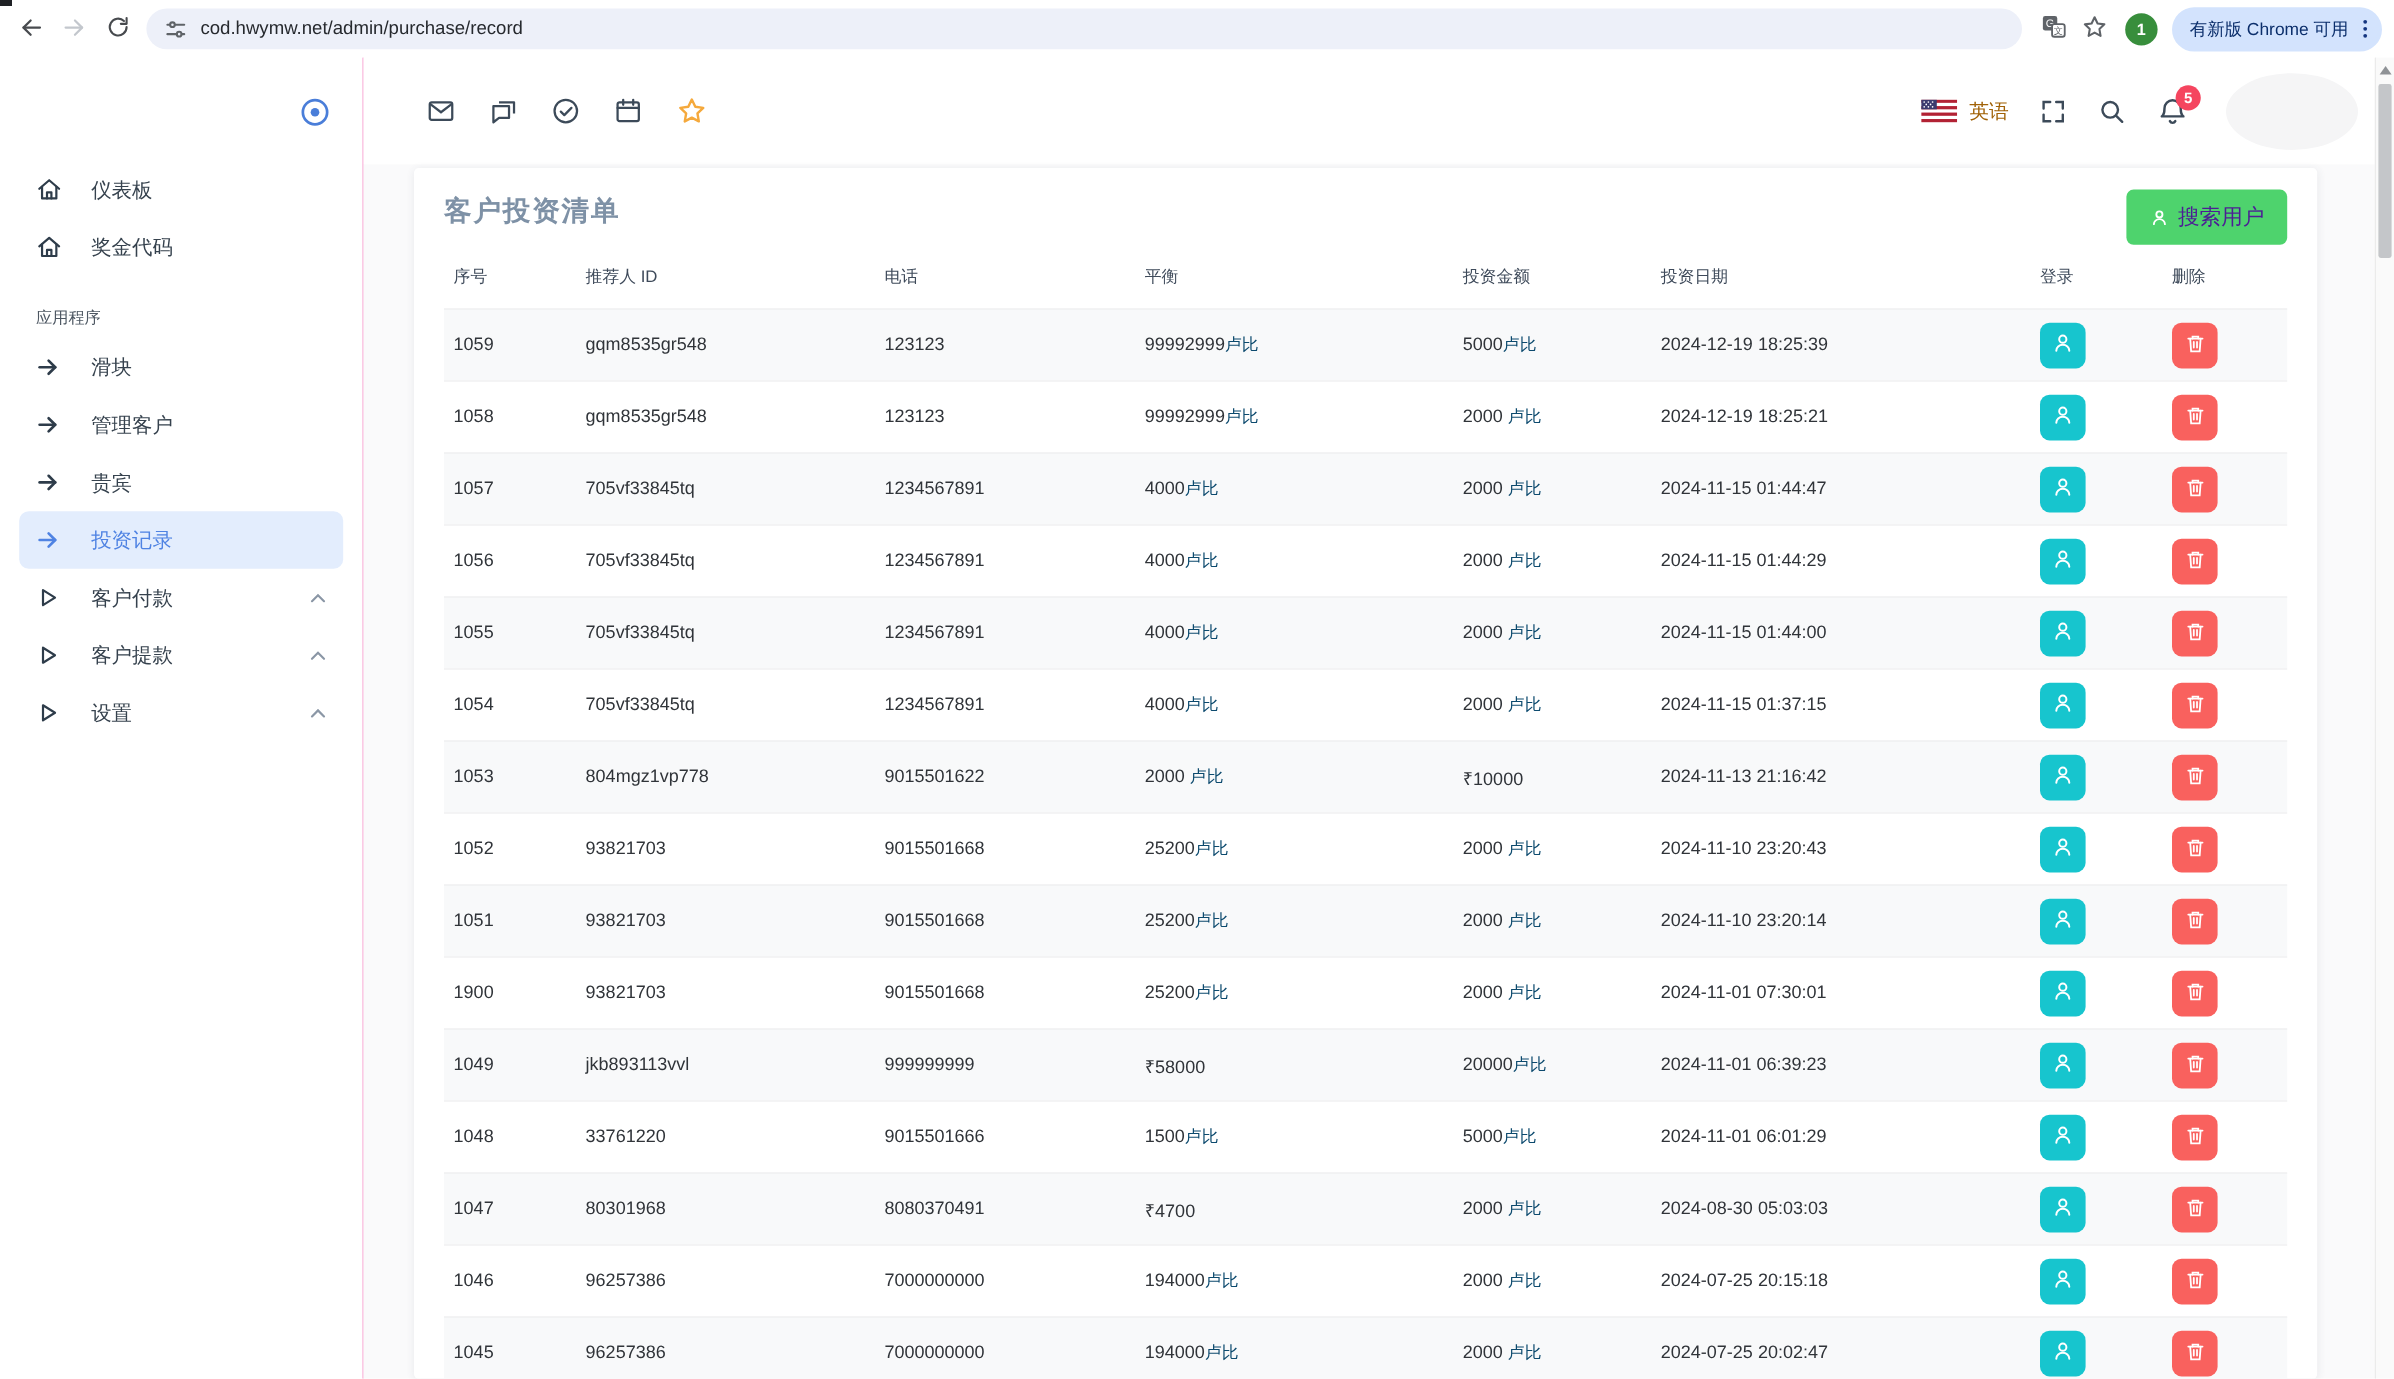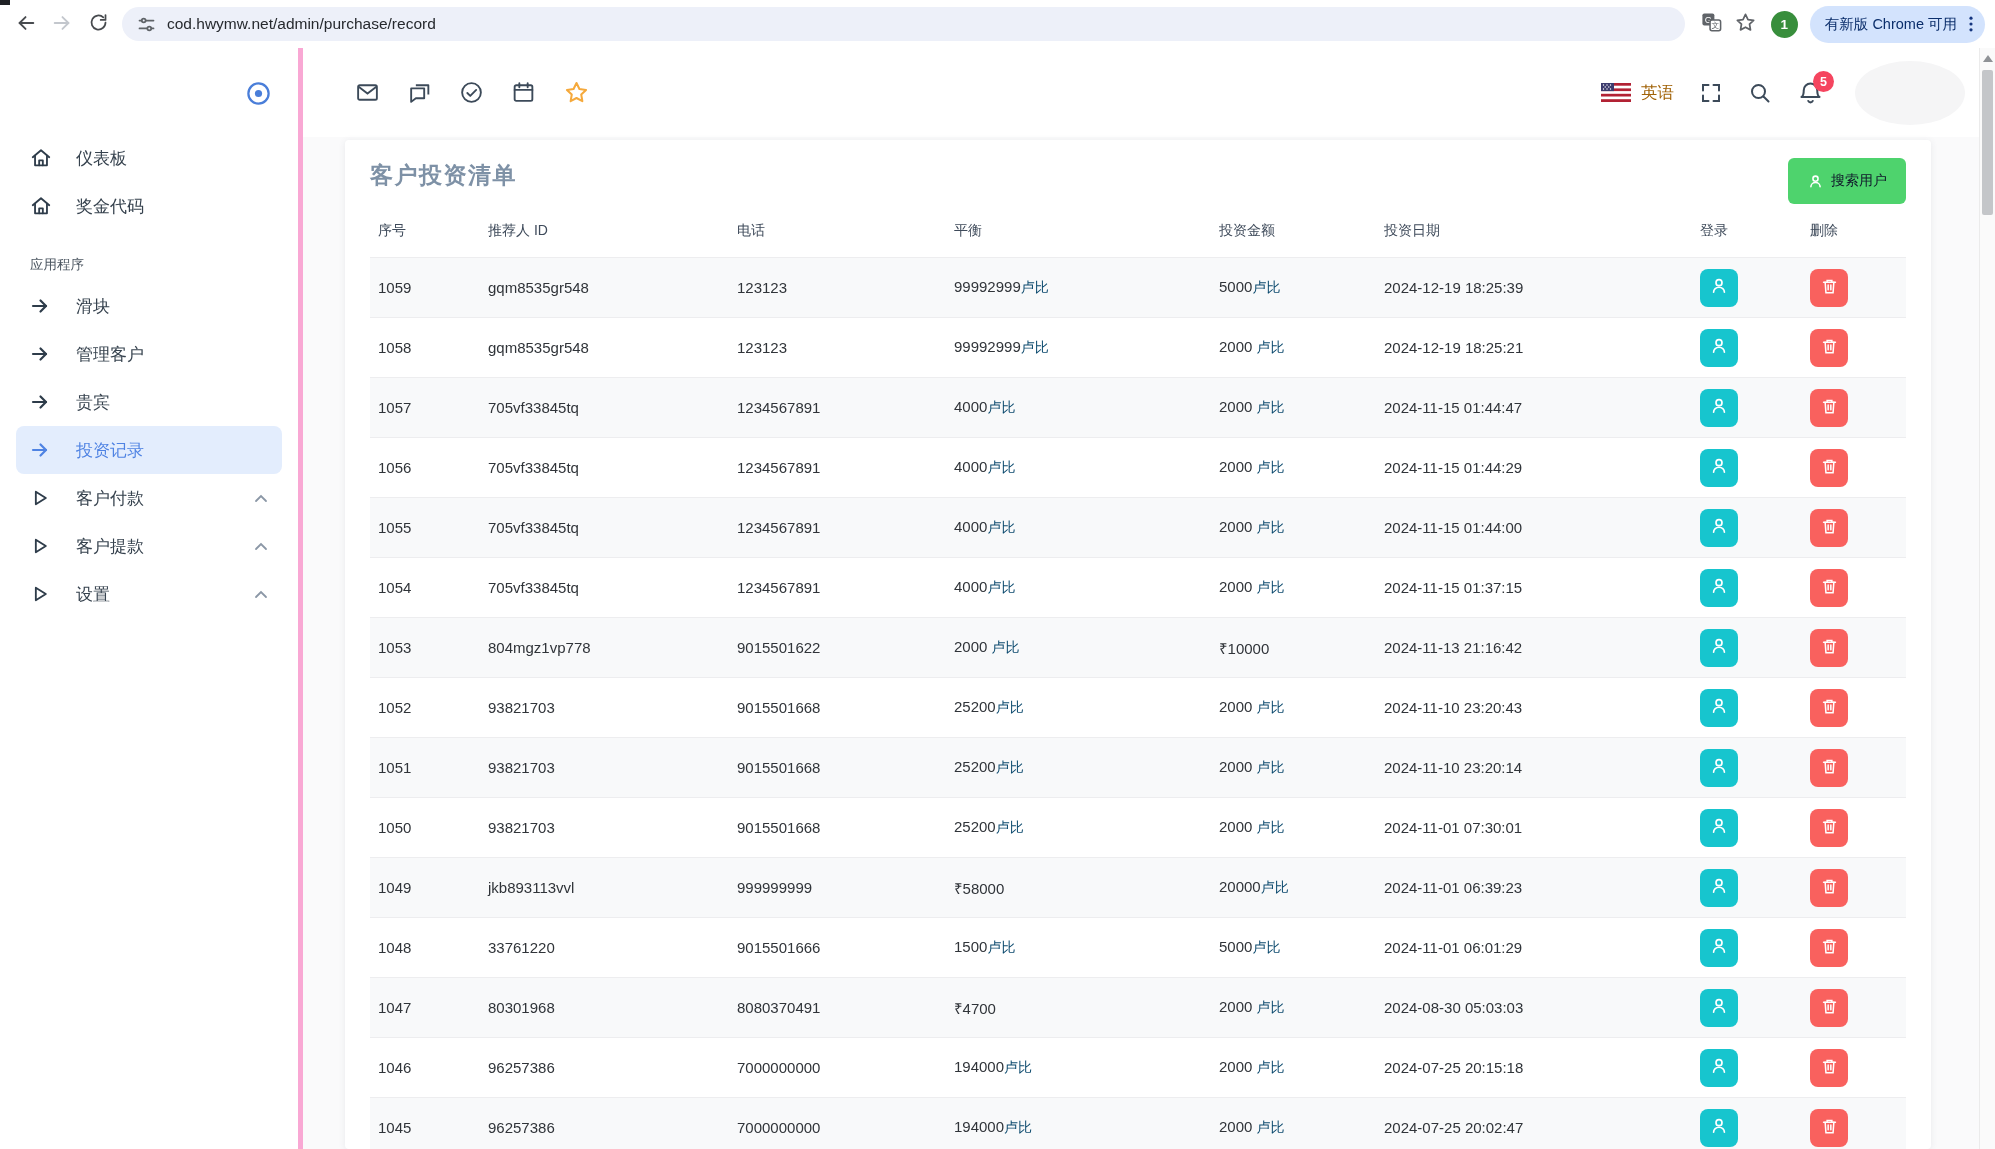--- a/index.html
+++ b/index.html
@@ -21,21 +21,21 @@
   .url-text{white-space:nowrap;overflow:hidden}
   .tool-ic{display:flex;align-items:center;justify-content:center;width:34px;height:34px;border:none;background:none;padding:0}
   .avatar{width:27px;height:27px;border-radius:50%;background:var(--avatar-green);color:#fff;font-size:13.5px;
           display:flex;align-items:center;justify-content:center;margin:0 12px 0 8px;font-weight:700}
   .chip{background:var(--chip-bg);color:var(--chip-text);height:37px;border-radius:19px;display:flex;align-items:center;
         padding:0 4px 0 15px;font-size:14.5px;gap:4px;border:none;white-space:nowrap}
 
   
   .app{display:flex;height:1101px;position:relative;padding-right:16px}
 
-  .sidebar{width:303px;flex-shrink:0;background:#fff;border-right:5px solid #f9a8d4}
+  .sidebar{width:303px;flex-shrink:0;background:#fff;border-right:1px solid #f9a8d4}
   .sidebar-head{height:72px;position:relative}
   .target-btn{position:absolute;right:26px;top:32px;border:none;background:none;padding:0;display:flex}
   .nav-item{height:48px;display:flex;align-items:center;margin:0 16px;padding:0 14px;border-radius:8px;
             color:#36424e;font-size:17px;cursor:default}
   .nav-item .nav-icon{width:22px;display:flex;align-items:center;color:#2e3c4a}
   .nav-item .nav-label{margin-left:24px}
   .nav-item .chevron{margin-left:auto;display:flex}
   .nav-item.active{background:var(--active-bg);color:var(--accent)}
   .nav-item.active .nav-icon{color:var(--accent)}
   .section-label{margin:26px 0 8px 30px;font-size:13.5px;color:#4d5762}
@@ -50,22 +50,22 @@
   .bell-wrap{position:relative;display:flex}
   .badge{position:absolute;top:-8px;right:-10px;min-width:21px;height:21px;border-radius:50%;background:var(--badge);
          color:#fff;font-size:12.5px;font-weight:700;display:flex;align-items:center;justify-content:center}
   .ghost-avatar{width:110px;height:64px;background:#f5f5f6;border-radius:50%;margin-left:6px}
 
   .content{flex:1;background:#fafafb;padding:3px 48px 0 42px;min-height:0}
   .card{background:#fff;border-radius:4px;box-shadow:0 1px 7px rgba(60,70,90,.09);
         padding:18px 25px 0;height:100%;}
   .card-head{display:flex;justify-content:space-between;align-items:flex-start;height:47px}
   .page-title{margin:2px 0 10px;font-size:23px;font-weight:700;color:var(--title-col);letter-spacing:1.5px}
-  .search-btn{background:var(--green);color:#0f172a;border:none;border-radius:6px;height:46px;padding:0 19px;
-              font-size:14px;display:flex;align-items:center;gap:7px;font-family:inherit}
+  .search-btn{background:var(--green);color:#4c1d95;border:none;border-radius:6px;height:46px;padding:0 19px;
+              font-size:18px;display:flex;align-items:center;gap:7px;font-family:inherit}
 
   .thead,.trow{display:grid;grid-template-columns:110px 249px 217px 265px 165px 306px 110px 1fr;align-items:center}
   .thead{height:52px;font-weight:400;font-size:14px;color:#3e4a5a}
   .thead>div:first-child,.trow>div:first-child{padding-left:8px}
   .thead>div,.trow>div{padding-left:8px}
   .thead .th-action,.trow .td-action{padding-left:18px}
   .trow{height:60px;border-top:1px solid #ededef;font-size:15px;color:#303439}
   .trow:nth-child(odd){background:#f8f9fa}
   .unit{color:#0c4a6e;font-size:14px}
   .icon-btn{width:38px;height:38px;border-radius:8px;border:none;display:flex;align-items:center;justify-content:center;padding:0}
@@ -595,21 +595,21 @@
                   <span><svg width="19" height="19" viewBox="0 0 24 24" fill="none" stroke="#fff" stroke-width="1.9" stroke-linecap="round">
                       <path d="M4.5 6.5h15"></path>
                       <path d="M9 6.5v-2h6v2"></path>
                       <path d="M6.5 6.5 7.5 20h9l1-13.5"></path>
                       <path d="M10.3 10v6M13.7 10v6"></path>
                     </svg></span>
                 </button>
               </div>
      </div>
             <div class="trow">
-       <div>1050</div>
+       <div>1900</div>
        <div>93821703</div>
        <div>9015501668</div>
        <div>25200<span class="unit">卢比</span></div>
        <div>2000 <span class="unit">卢比</span></div>
        <div>2024-11-01 07:30:01</div>
        <div class="td-action">
                 <button class="icon-btn login">
                   <span><svg width="20" height="20" viewBox="0 0 24 24" fill="none" stroke="#fff" stroke-width="2" stroke-linecap="round">
                       <circle cx="12" cy="8" r="3.6"></circle>
                       <path d="M5.5 19.5a6.5 6 0 0 1 13 0"></path>

